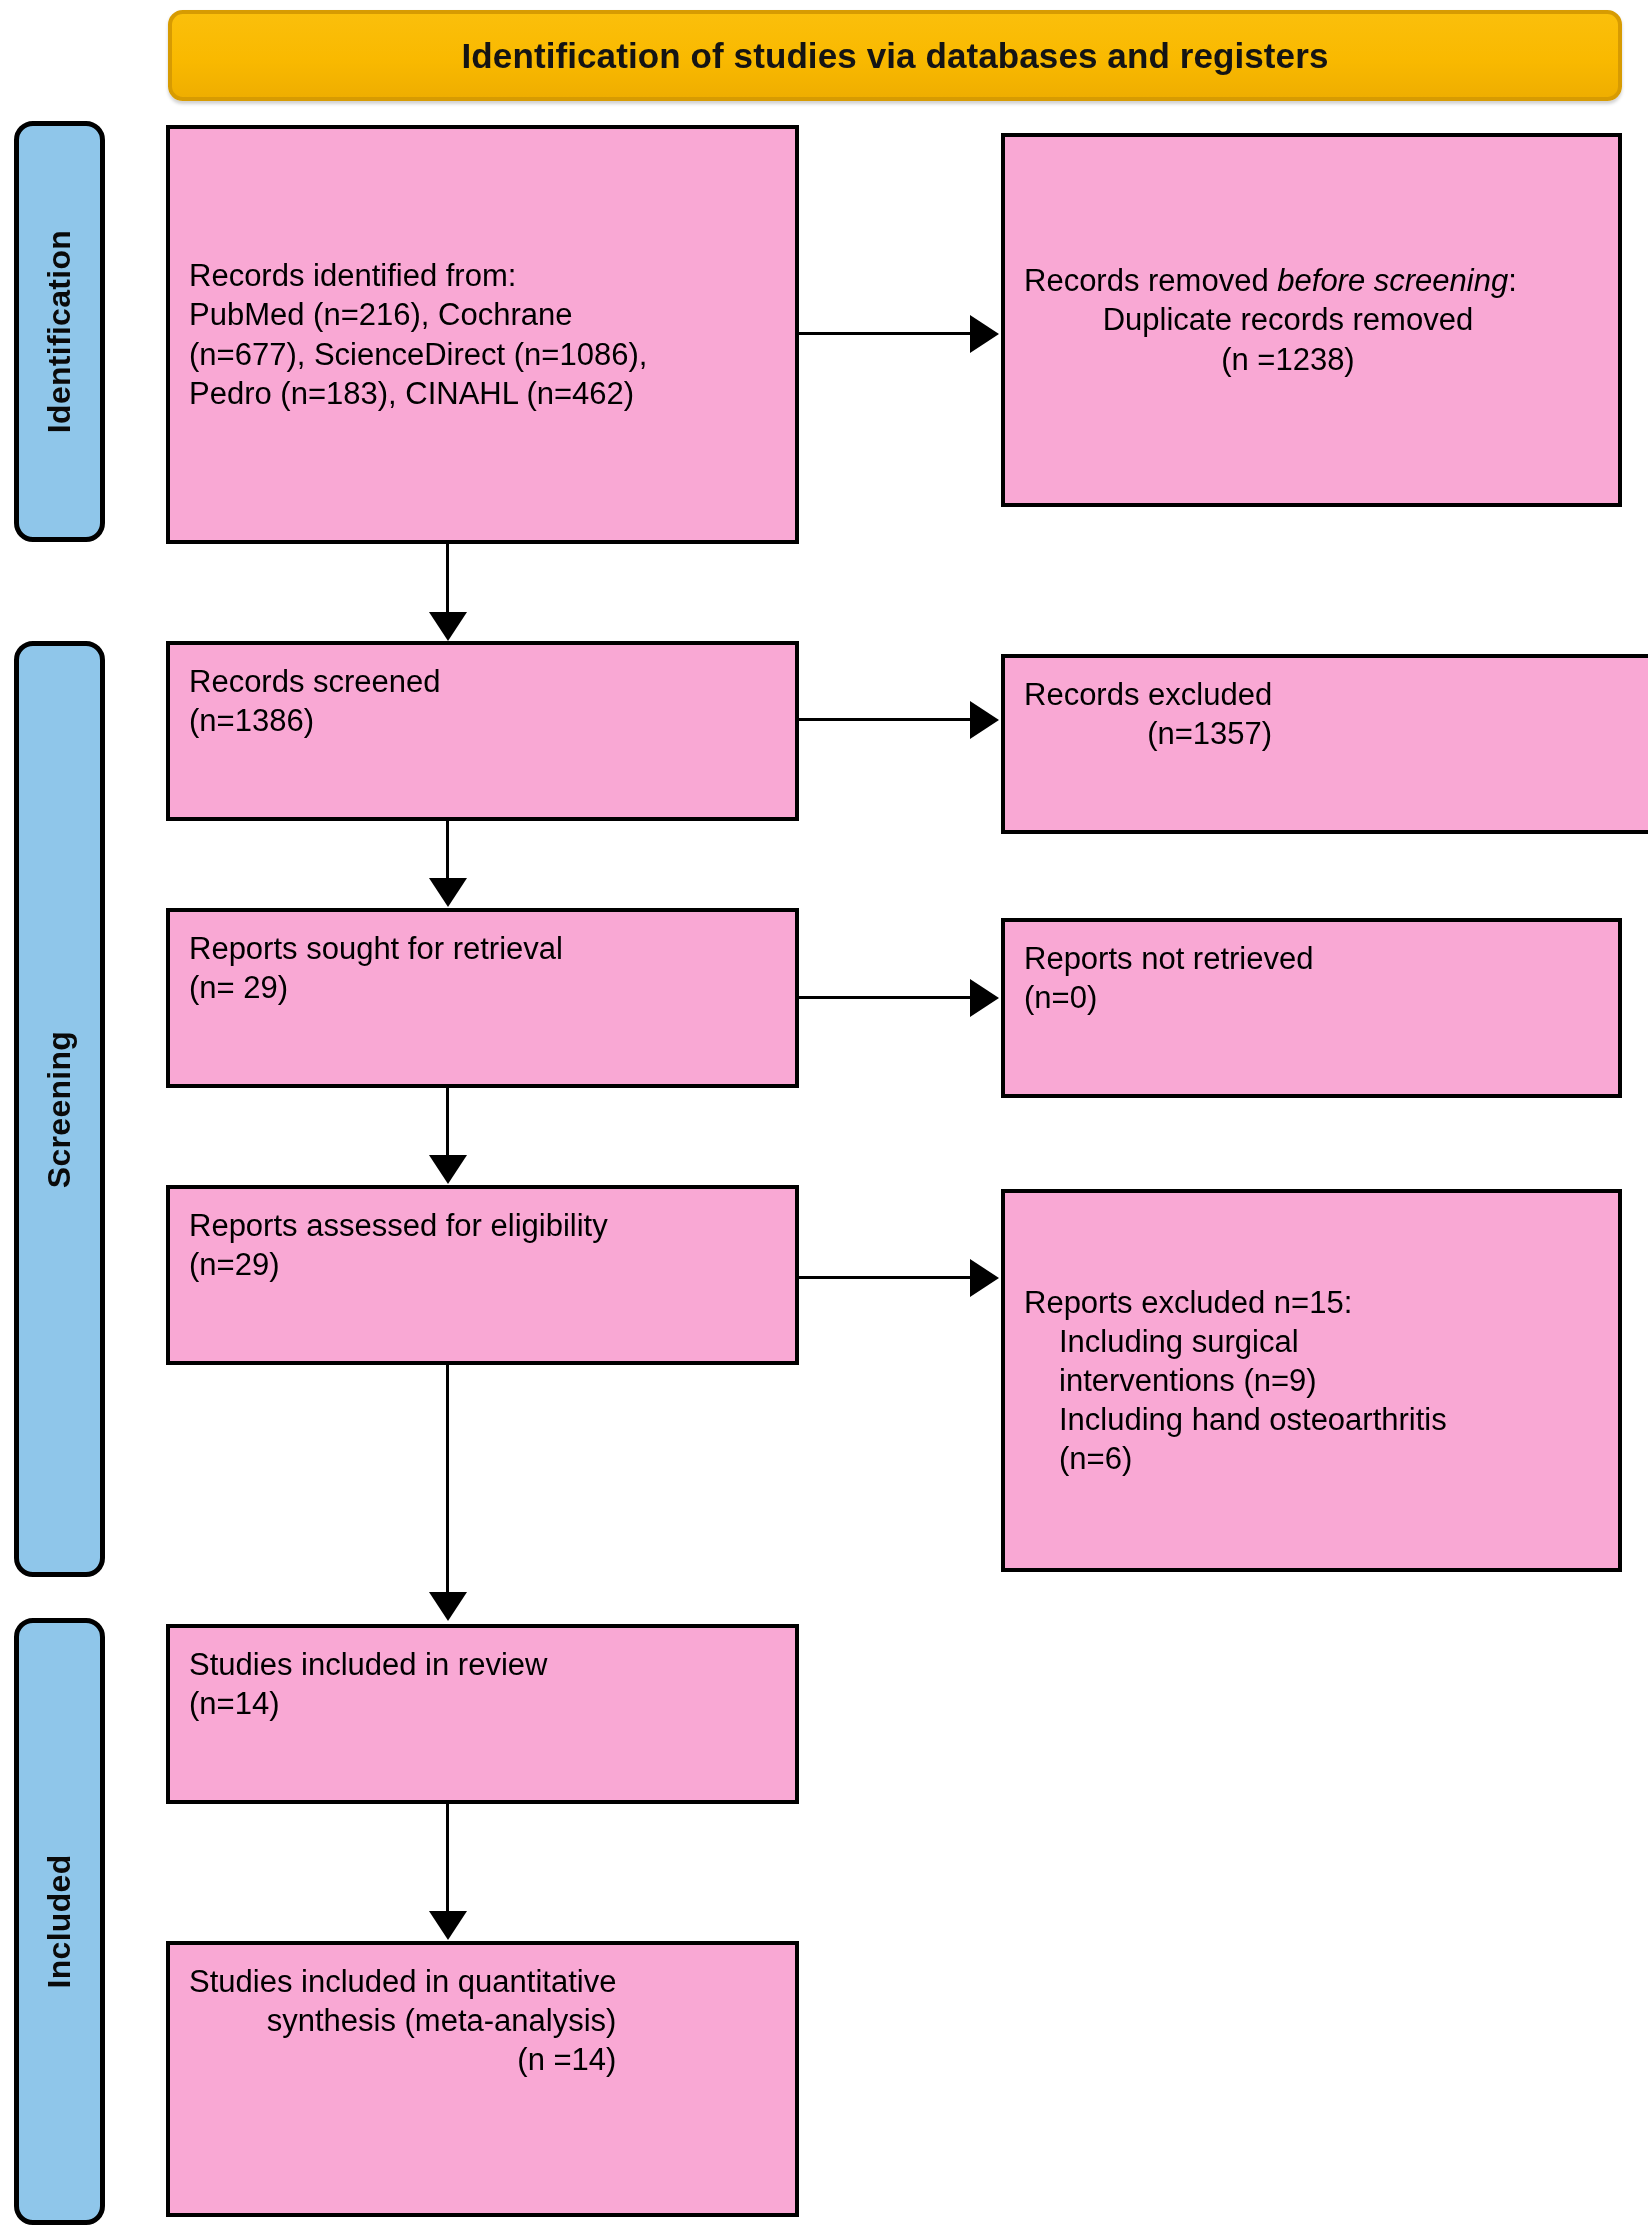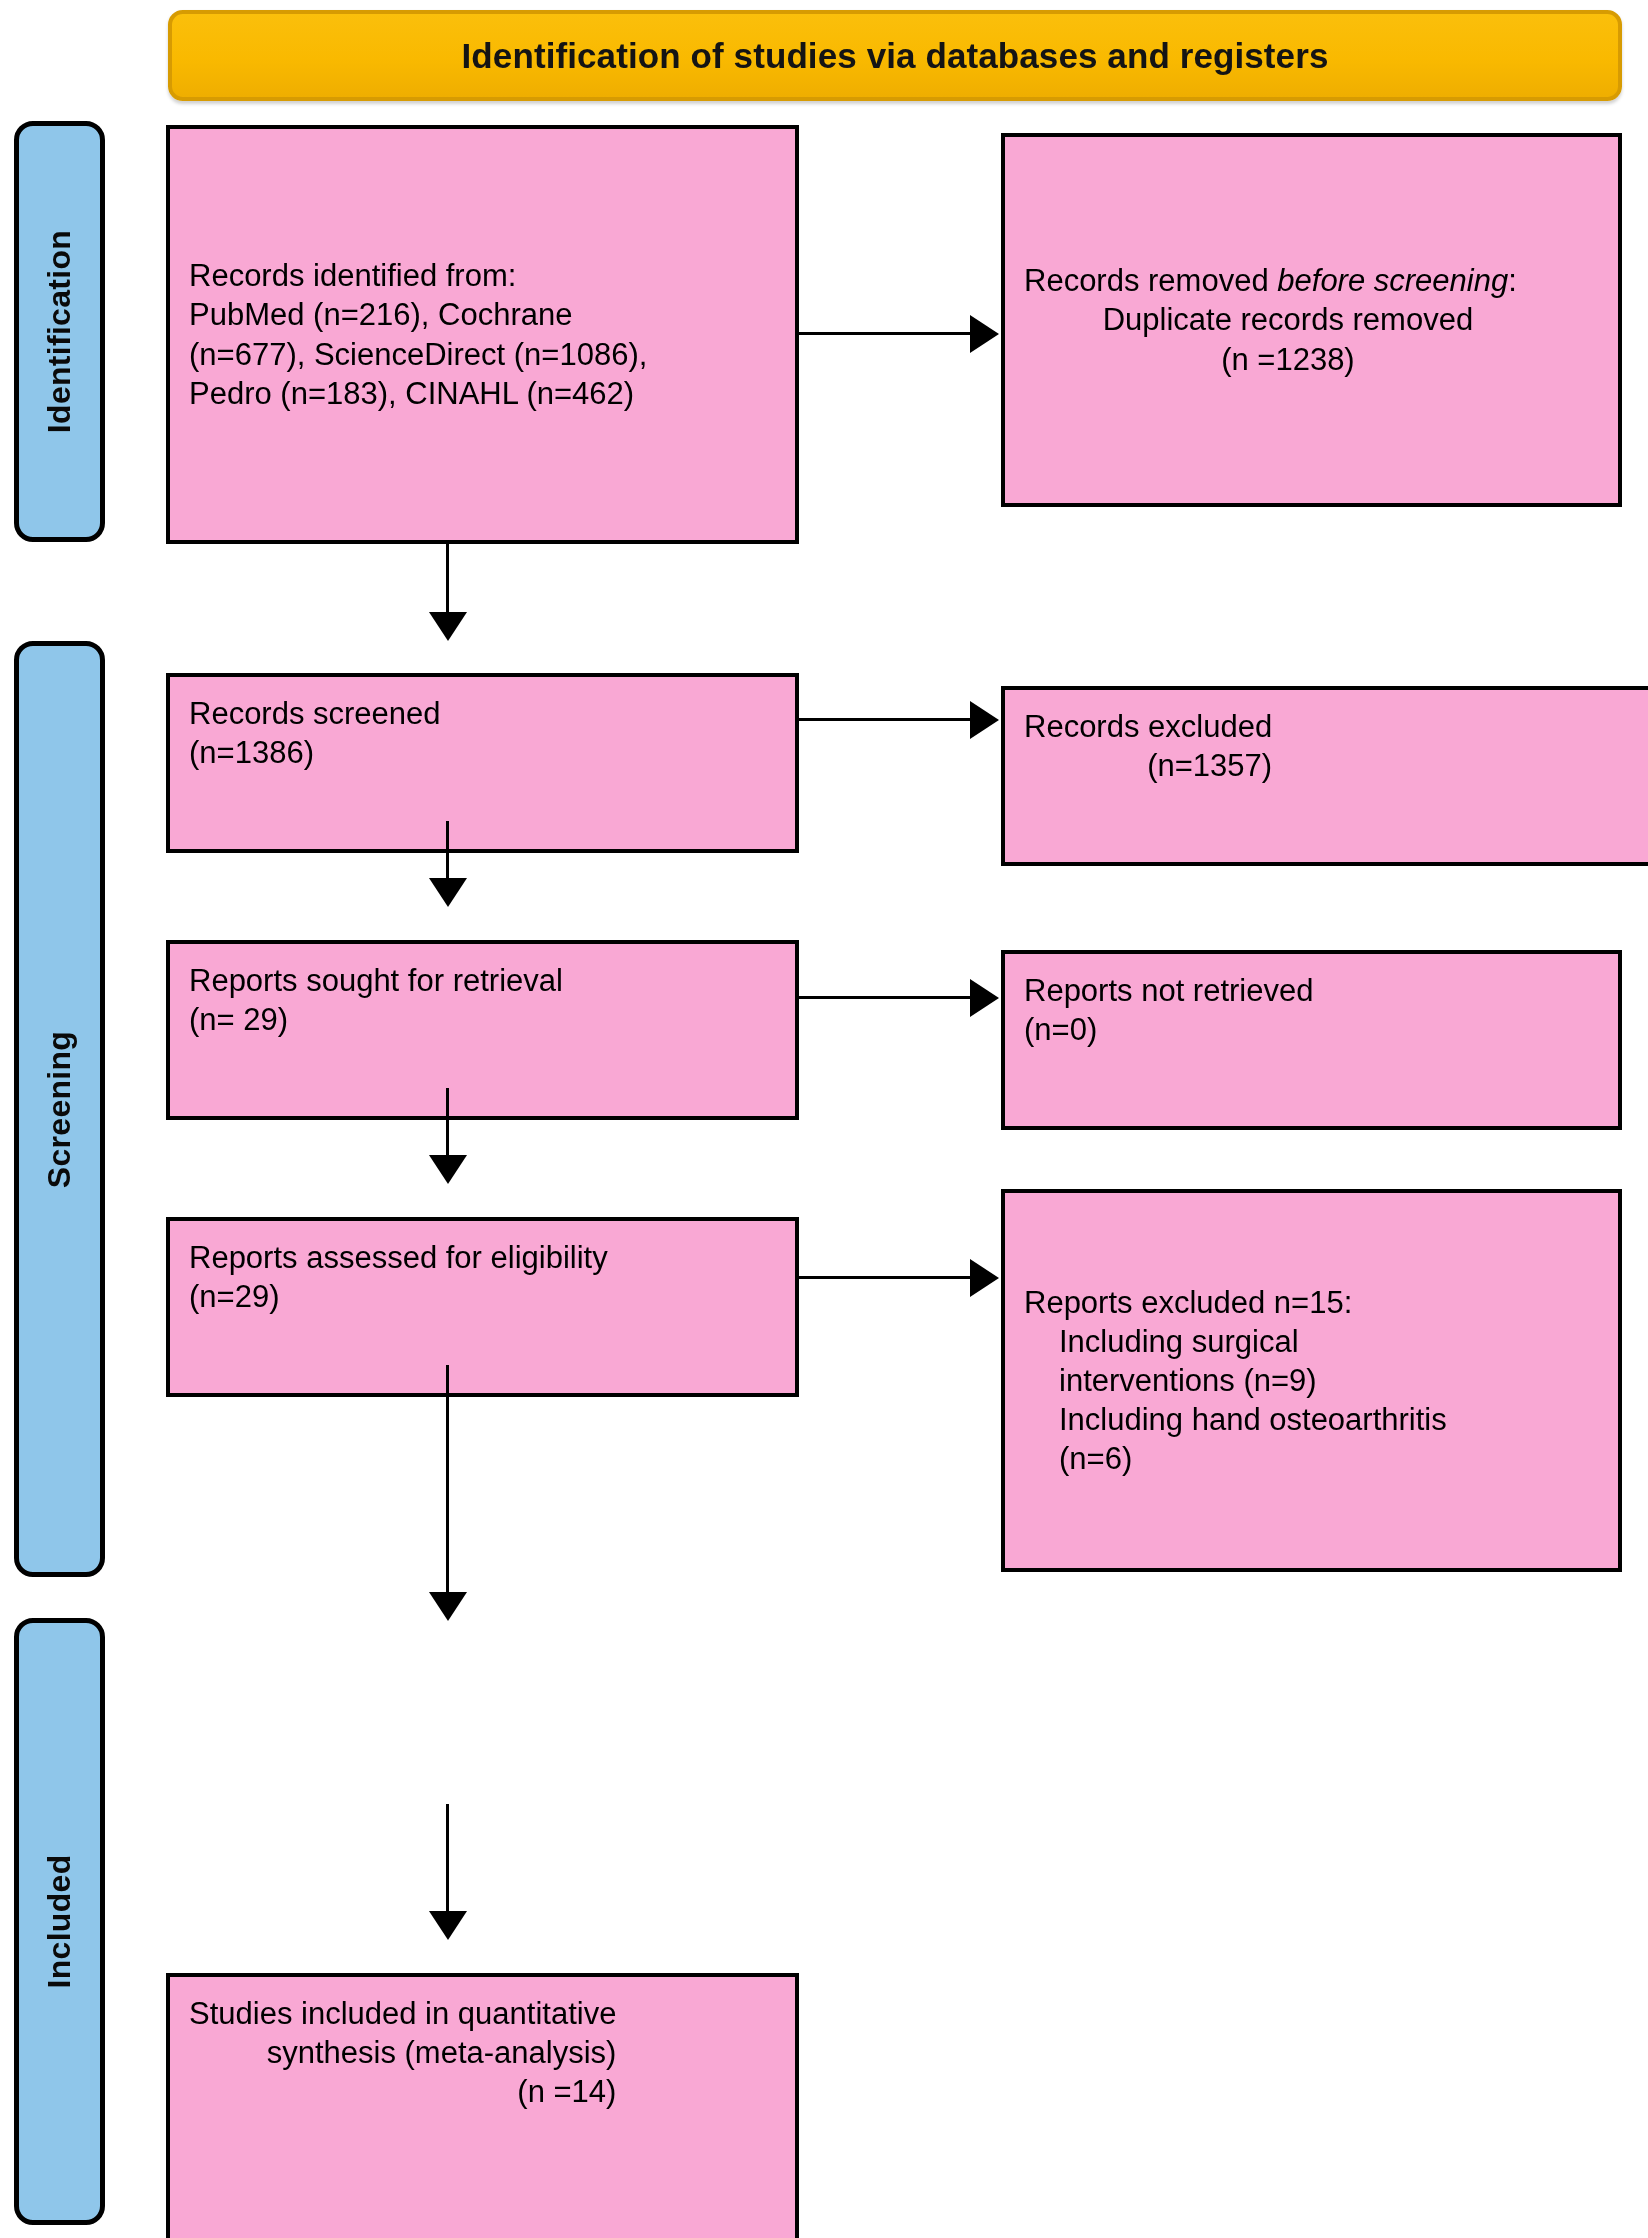--- a/index.html
+++ b/index.html
@@ -90,21 +90,21 @@
   #box-removed          { left:1001px; top:133px;  width:621px; height:374px;text-align:center; }
   #box-excluded-records { left:1001px; top:654px; width:675px; height:180px;text-align:right; }
   #box-not-retrieved    { left:1001px; top:918px; width:621px; height:180px; }
   #box-reports-excluded { left:1001px; top:1189px; width:621px; height:383px; }
 
   #box-identified p,
   #box-removed p,
   #box-reports-excluded p{ align-self:center; }
 
   
-  .box.top{ align-items:flex-start; padding-top:17px;margin-top:32px; }
+  .box.top{ align-items:flex-start; padding-top:17px; }
 
   
   .vline{
     position:absolute;
     width:3.4px;
     background:#000000;
   }
   .varrow{
     position:absolute;
     width:0;height:0;
@@ -205,20 +205,24 @@
   </div>
 
   <div class="box" id="box-reports-excluded">
     <p><span>Reports excluded n=15:</span>
 <span class="indent"></span><span>Including surgical</span>
 <span class="indent"></span><span>interventions (n=9)</span>
 <span class="indent"></span><span>Including hand osteoarthritis</span>
 <span class="indent"></span><span>(n=6)</span></p>
   </div>
 
+  <div class="box top" id="box-included-review">
+    <p><span>Studies included in review</span>
+<span>(n=14)</span></p>
+  </div>
 
   <div class="box top" id="box-included-meta">
     <p><span>Studies included in quantitative</span>
 <span>synthesis (meta-analysis)</span>
 <span>(n =14)</span></p>
   </div>
 
   <div class="vline" id="v1"></div>
   <div class="varrow" id="a1"></div>
   <div class="vline" id="v2"></div>

